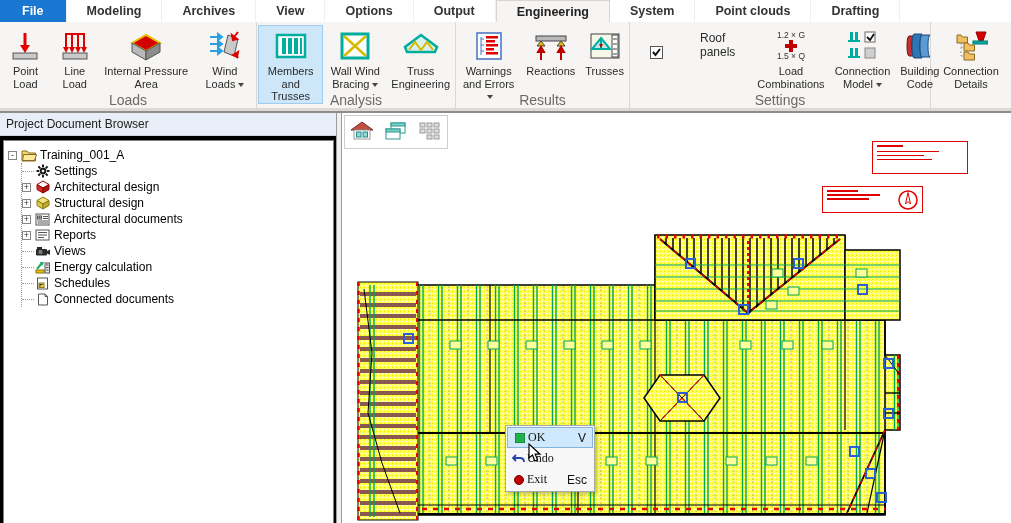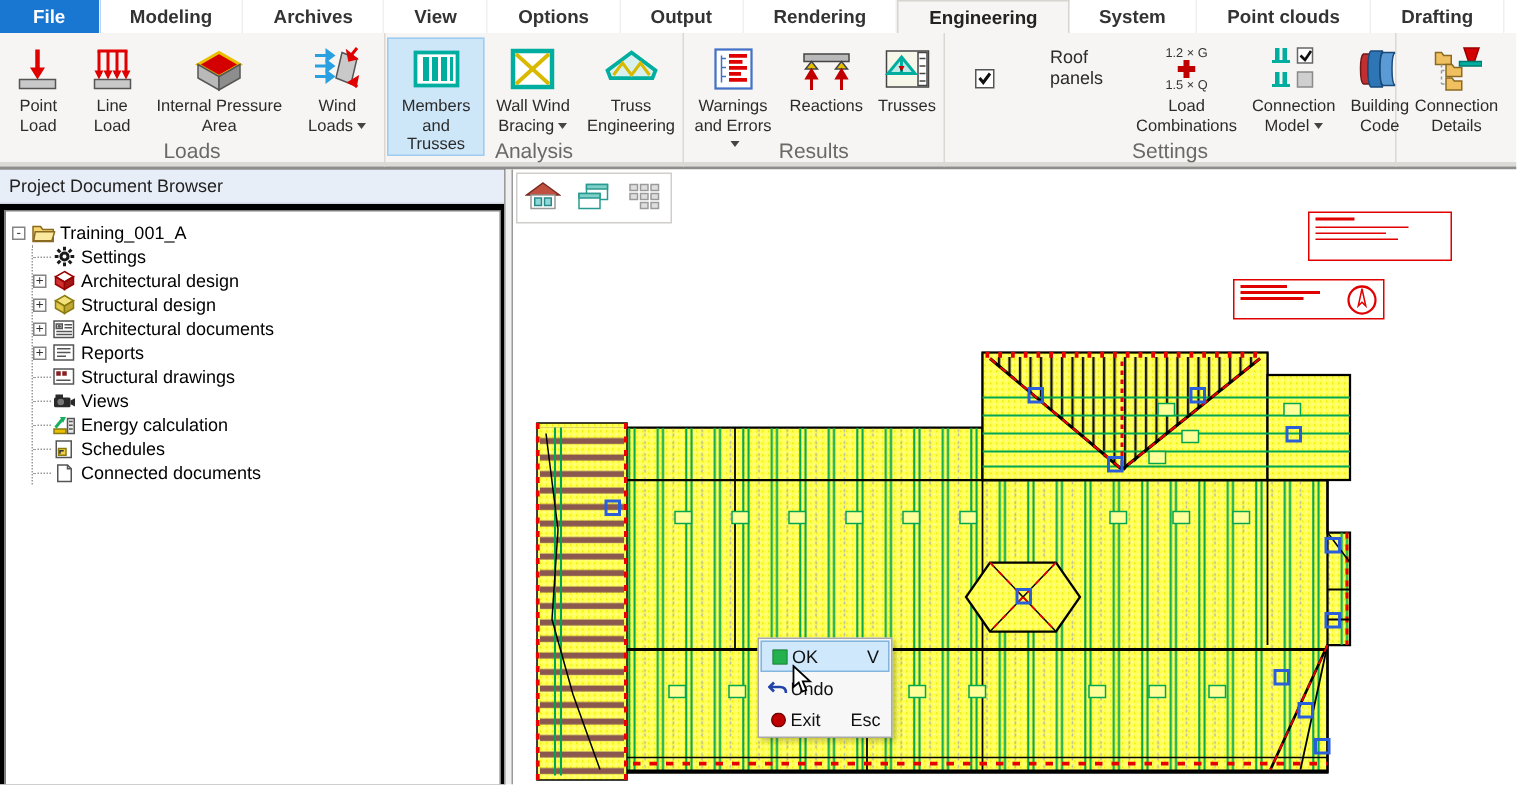--- a/index.html
+++ b/index.html
@@ -48,38 +48,37 @@
   .cv-btn { width:26px; height:26px; display:flex; align-items:center; justify-content:center; }
 
   .annbox { position:absolute; border:1px solid #e00000; background:#fff; padding:3px 4px; z-index:4; }
   .rline { height:1.5px; background:#e00000; margin-bottom:2.5px; }
 
   
   #ctxmenu { position:absolute; left:163px; top:312px; width:90px; background:#f7f7f7; border:1px solid #a9a9a9; box-shadow:2px 2px 4px rgba(0,0,0,.25); z-index:20; padding:1px; }
   .mrow { display:flex; align-items:center; height:21px; font-size:12px; color:#111; padding:0 3px; }
   .mrow.hl { background:#cfe8fb; border:1px solid #84b6dd; }
   .mic { width:17px; flex:0 0 17px; display:flex; justify-content:center; align-items:center; }
-  .mlabel { flex:1; }
+  .mlabel { flex:1;font-family:Liberation Serif, serif; }
   .mshort { font-size:12px; color:#111; padding-right:3px; }
 
   #cursor { position:absolute; left:186px; top:330px; z-index:30; }
 </style>
 </head>
 <body>
 
 <div id="page">
 
   <div id="tabbar">
     <div class="tab file">File</div>
     <div class="tab">Modeling</div>
     <div class="tab">Archives</div>
     <div class="tab">View</div>
     <div class="tab">Options</div>
     <div class="tab">Output</div>
-    <div class="tab">Rendering</div>
     <div class="tab active">Engineering</div>
     <div class="tab">System</div>
     <div class="tab">Point clouds</div>
     <div class="tab">Drafting</div>
   </div>
 
   <div id="ribbon">
 
     <div class="rgroup" style="width:257px">
       <div class="rbtns">
@@ -415,32 +414,20 @@
                 <g stroke="#555">
                   <line x1="3" y1="3.5" x2="12" y2="3.5"></line>
                   <line x1="3" y1="6" x2="12" y2="6"></line>
                   <line x1="3" y1="8.5" x2="9" y2="8.5"></line>
                 </g>
               </svg>
           </span>
           <span>Reports</span>
         </div>
 
-        <div class="trow">
-          <span class="dotline"></span>
-          <span class="ticon">
-            <svg width="15" height="12" viewBox="0 0 15 12">
-                <rect x="1" y="1" width="13" height="10" fill="#fff" stroke="#555"></rect>
-                <rect x="2.5" y="2.5" width="3" height="3" fill="#8a2020"></rect>
-                <rect x="6.5" y="2.5" width="3" height="3" fill="#8a2020"></rect>
-                <line x1="2.5" y1="8.5" x2="12" y2="8.5" stroke="#555"></line>
-              </svg>
-          </span>
-          <span>Structural drawings</span>
-        </div>
 
         <div class="trow">
           <span class="dotline"></span>
           <span class="ticon">
             <svg width="15" height="12" viewBox="0 0 15 12">
                 <rect x="1" y="4" width="11" height="6.5" rx="1" fill="#2a2a2a"></rect>
                 <polygon points="12,6 15,4.5 15,10 12,8.5" fill="#2a2a2a"></polygon>
                 <circle cx="5.5" cy="7" r="2.2" fill="#777"></circle>
                 <rect x="2" y="2" width="5" height="2.5" fill="#2a2a2a"></rect>
               </svg>

